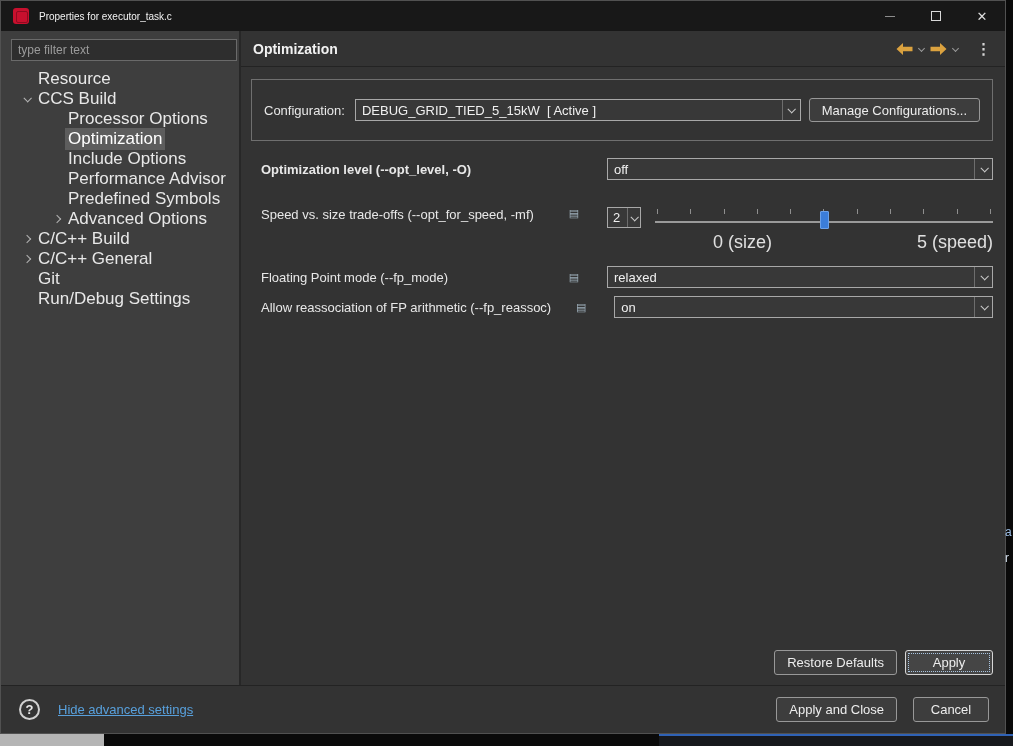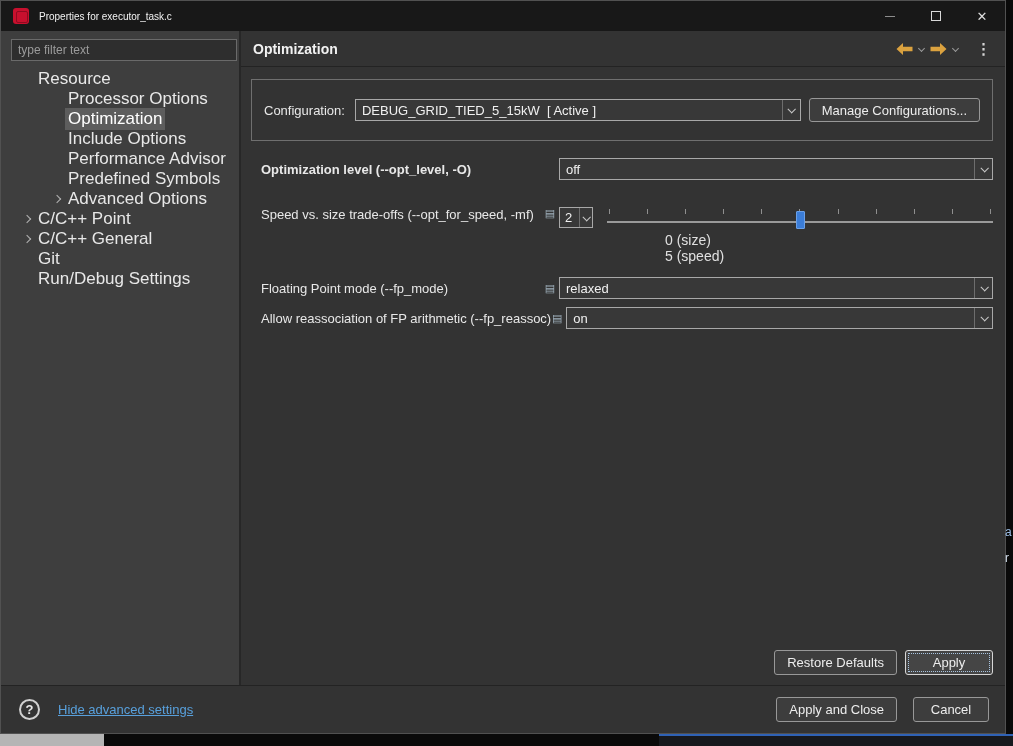--- a/index.html
+++ b/index.html
@@ -62,42 +62,42 @@
   .config-label { color:#e8e8e8; font-size:13px; margin-right:10px; white-space:nowrap; }
   .combo { display:flex; align-items:center; height:22px; background:#383838; border:1px solid #a8a8a8; color:#f0f0f0; font-size:13px; }
   .combo .val { flex:1 1 auto; padding:0 6px; white-space:pre; overflow:hidden; }
   .combo .caret-box { width:18px; height:100%; flex:0 0 18px; display:flex; align-items:center; justify-content:center; border-left:1px solid #6d6d6d; }
   .caret-box .chev { transform:rotate(45deg) translateY(-1px); border-color:#c8c8c8; }
   .config-combo { flex:1 1 auto; }
   .btn { height:25px; background:#3d3d3d; border:1px solid #989898; border-radius:3px; color:#ededed; font-size:13px; padding:0 12px; font-family:"Liberation Sans", sans-serif; white-space:nowrap; }
   .manage-btn { margin-left:8px; height:24px; flex:0 0 auto; }
 
   
-  .form-row { display:flex; align-items:center; padding-left:10px; }
+  .form-row { display:flex; align-items:center; padding-left:10px;gap:24px; }
   .row-label { flex:0 0 283px; font-size:13px; color:#e8e8e8; white-space:nowrap; }
   .row-label.bold { font-weight:bold; }
   .inh-icon { flex:0 0 12px; width:12px; color:#9fb0bc; font-size:11px; line-height:12px; margin-right:3px; text-align:center; }
   .control { flex:1 1 auto; min-width:0; }
   .control .combo { width:100%; }
   .row-opt { margin-top:2px; height:24px; }
   .row-speed { margin-top:26px; align-items:flex-start; }
   .row-fp { margin-top:12px; height:24px; }
   .row-reassoc { margin-top:6px; height:24px; }
 
   .speed-control { display:flex; align-items:flex-start; }
   .mini-combo { width:34px; flex:0 0 34px; height:21px; }
   .mini-combo .val { padding:0 0 0 5px; }
   .mini-combo .caret-box { width:13px; flex-basis:13px; }
   .slider-wrap { flex:1 1 auto; margin-left:14px; }
   .slider-area { position:relative; height:24px; }
   .ticks { position:absolute; left:2px; right:2px; top:2px; height:5px; display:flex; justify-content:space-between; }
   .tick { width:1px; height:5px; background:#8f8f8f; }
   .track { position:absolute; left:0; right:0; top:14px; height:2px; background:#9a9a9a; }
   .thumb { position:absolute; left:calc(50% - 4px); top:4px; width:9px; height:18px; background:#3b7dd8; border:1px solid #6aa0e8; border-radius:1px; }
-  .scale-labels { display:flex; justify-content:space-between; padding-left:58px; margin-top:1px; font-size:14px; color:#e0e0e0;flex-direction:column; }
+  .scale-labels { display:flex; justify-content:space-between; padding-left:58px; margin-top:1px; font-size:18px; color:#e0e0e0; }
 
   .main-actions { position:absolute; right:12px; bottom:10px; display:flex; gap:8px; }
   .btn.focused { background:#454545; border-color:#d6d6d6; outline:1px dotted #a8c4e0; outline-offset:-4px; min-width:88px; }
   .restore-btn { min-width:102px; }
 
   
   .footer { height:48px; flex:0 0 48px; border-top:1px solid #232323; background:#333333; display:flex; align-items:center; padding:0 16px 0 18px; }
   .help-circle { width:21px; height:21px; border-radius:50%; border:2px solid #d0d0d0; color:#e8e8e8; font-weight:bold; font-size:13px; display:flex; align-items:center; justify-content:center; flex:0 0 auto; }
   .adv-link { margin-left:18px; color:#58a0dc; font-size:13px; text-decoration:underline; cursor:pointer; }
   .footer-actions { margin-left:auto; display:flex; gap:16px; align-items:center; }
@@ -135,20 +135,26 @@
 
     <div class="dbody">
 
       <div class="sidebar">
         <input class="filter" placeholder="type filter text" style="">
         <div class="tree">
           <div class="trow lvl1">
               <span class="slot"></span>
               <span class="tlabel">Resource</span>
             </div>
+          <div class="trow lvl1">
+              <span class="slot">
+                <span class="chev down"></span>
+              </span>
+              <span class="tlabel">CCS Build</span>
+            </div>
           <div class="trow lvl3">
               <span class="slot"></span>
               <span class="tlabel">Processor Options</span>
             </div>
           <div class="trow lvl3">
               <span class="slot"></span>
               <span class="tlabel selected">Optimization</span>
             </div>
           <div class="trow lvl3">
               <span class="slot"></span>
@@ -165,21 +171,21 @@
           <div class="trow lvl3">
               <span class="slot">
                 <span class="chev right"></span>
               </span>
               <span class="tlabel">Advanced Options</span>
             </div>
           <div class="trow lvl1">
               <span class="slot">
                 <span class="chev right"></span>
               </span>
-              <span class="tlabel">C/C++ Point</span>
+              <span class="tlabel">C/C++ Build</span>
             </div>
           <div class="trow lvl1">
               <span class="slot">
                 <span class="chev right"></span>
               </span>
               <span class="tlabel">C/C++ General</span>
             </div>
           <div class="trow lvl1">
               <span class="slot"></span>
               <span class="tlabel">Git</span>

